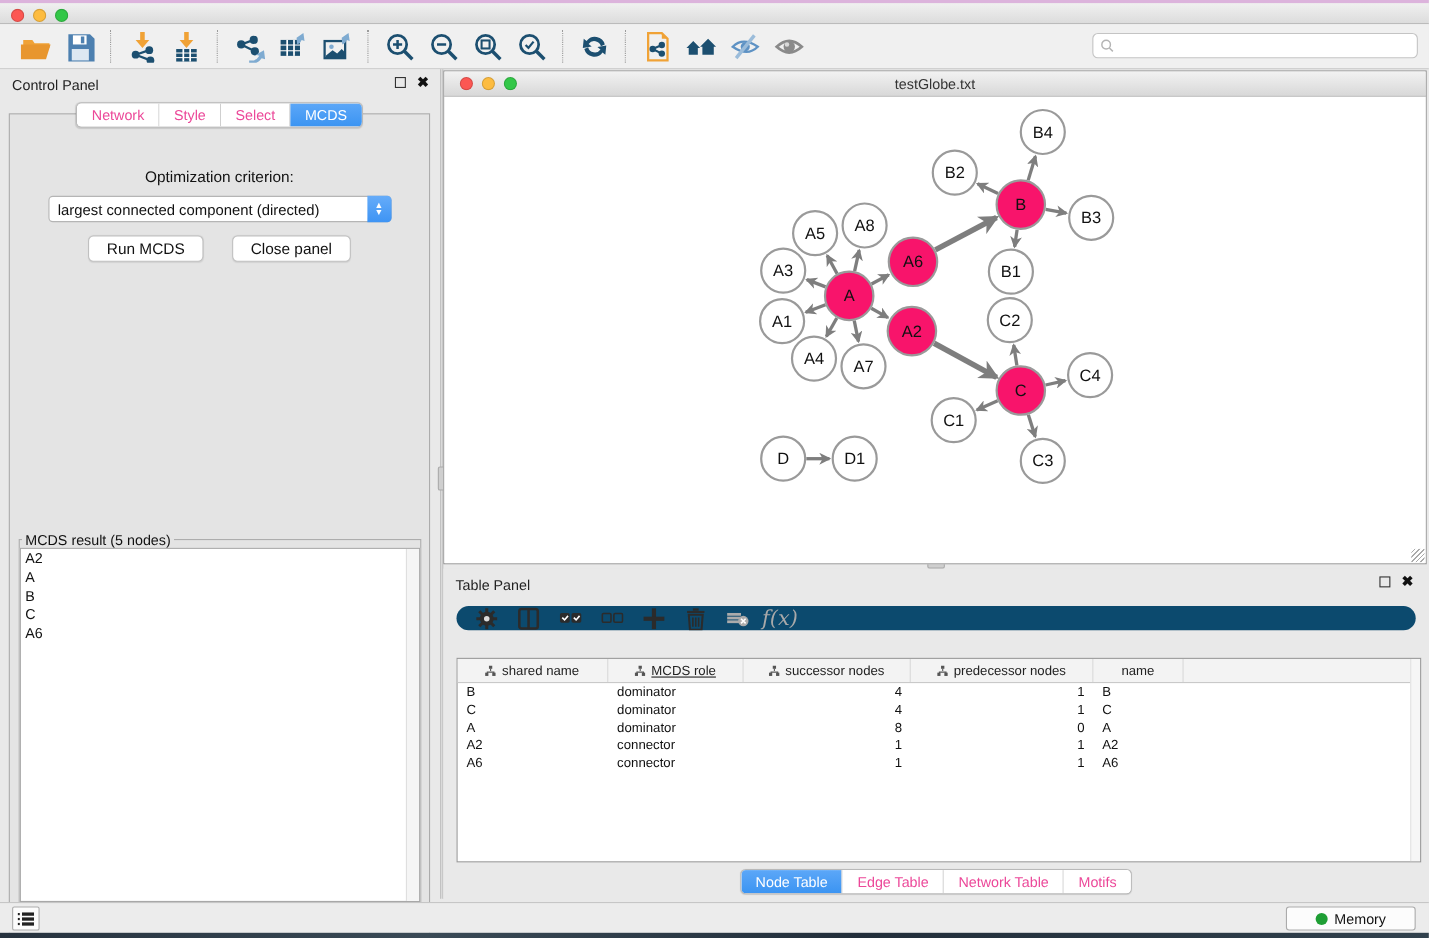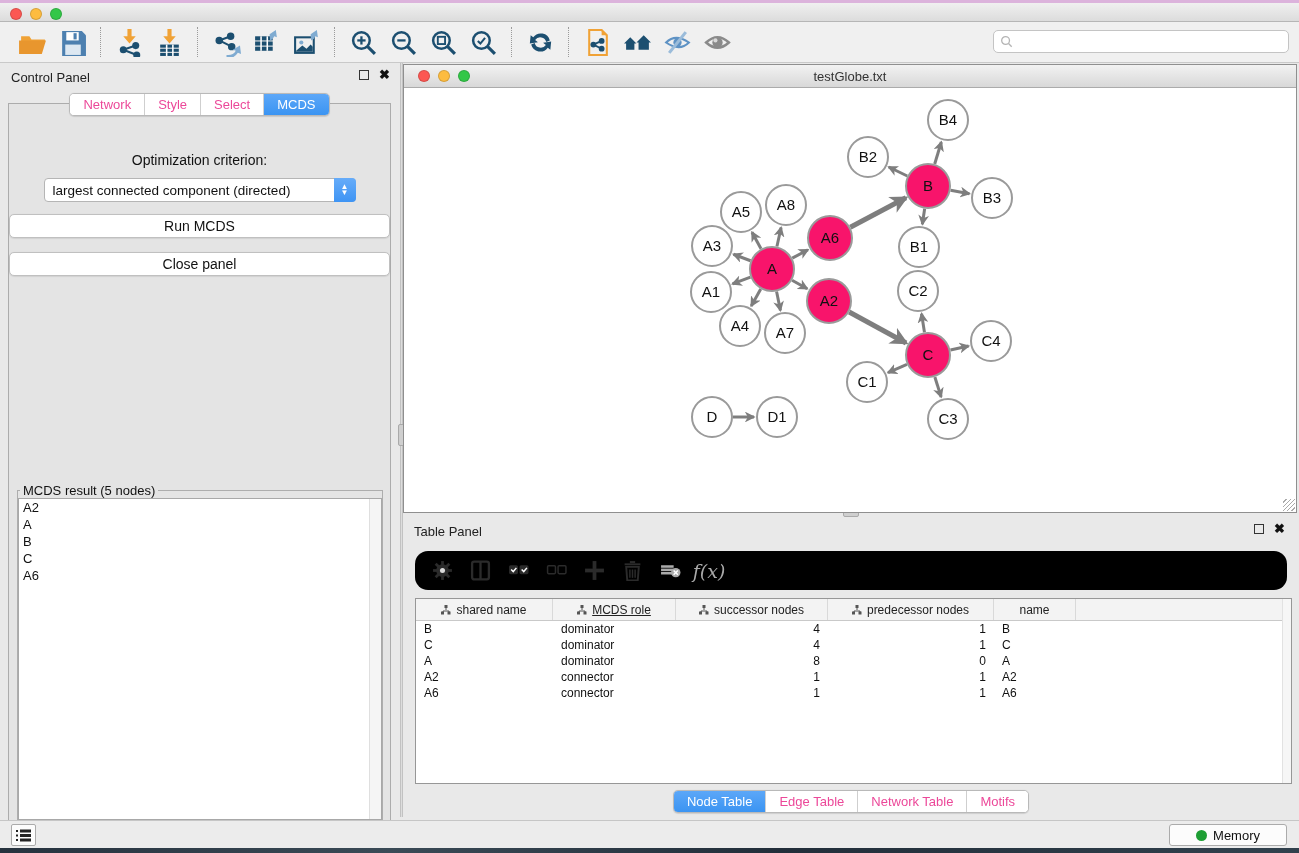--- a/index.html
+++ b/index.html
@@ -40,21 +40,21 @@
   .seg .seg-tab:last-child { border-right:none; }
   .seg .seg-tab.active { background:linear-gradient(#5CA7F8,#3B94F2); color:#fff; }
 
   .opt-label { text-align:center; margin-top:48px; font-size:14px; color:#111; }
   .combo { position:relative; margin:10px auto 0 auto; width:312px; height:24px; background:#fff;
     border:1px solid #B5B5B5; border-radius:4px; display:flex; align-items:center; cursor:pointer; }
   .combo .combo-text { padding-left:8px; font-size:13.5px; color:#111; flex:1; white-space:nowrap; overflow:hidden; }
   .combo .stepper { width:22px; height:24px; margin:-1px -1px -1px 0; border-radius:0 4px 4px 0;
     background:linear-gradient(#66ACF9,#3E94F4); display:flex; flex-direction:column; align-items:center; justify-content:center; color:#fff; }
   .combo .stepper span { font-size:8px; line-height:6px; }
-  .btn-row { display:flex; justify-content:center; gap:14px; margin-top:12px;flex-direction:column; }
+  .btn-row { display:flex; justify-content:center; gap:26px; margin-top:12px; }
   .mac-btn { background:#FFF; border:1px solid #C0C0C0; border-radius:5px; padding:3px 16px; font-size:14px; color:#111; cursor:pointer; box-shadow:0 .5px 1px rgba(0,0,0,.08); }
 
   fieldset.result-box { position:absolute; left:8px; top:352px; width:366px; height:344px; border:1px solid #ADADAD; background:#E4E4E4;margin-top:27px; }
   fieldset.result-box legend { font-size:13px; padding:0 3px; margin-left:2px; color:#111; }
   .result-list { position:relative; width:100%; height:322px; background:#fff; border:1px solid #A8A8A8; overflow:hidden; }
   .result-list .scroll-track { position:absolute; right:0; top:0; bottom:0; width:12px; background:#F5F5F5; border-left:1px solid #DFDFDF; }
   .result-item { font-size:13px; padding:1px 0 1px 4px; line-height:15px; color:#111; }
 
   
   .v-divider { position:absolute; left:400px; top:63px; width:3px; height:754px; background:#DDDDDD; border-left:1px solid #C2C2C2; border-right:1px solid #C2C2C2; }
@@ -65,21 +65,21 @@
   .net-window { position:absolute; left:403px; top:64px; width:894px; height:449px; background:#fff; border:1px solid #8F8F8F; }
   .net-titlebar { position:relative; height:23px; background:linear-gradient(#F2F2F2,#D8D8D8); border-bottom:1px solid #ABABAB; }
   .net-titlebar .title { position:absolute; left:0; right:0; top:4px; text-align:center; font-size:13px; color:#333; }
   .net-titlebar .lights { top:5px; left:14px; }
   .net-canvas { position:relative; width:100%; height:424px; background:#fff; }
   .resize-grip { position:absolute; right:1px; bottom:1px; width:12px; height:12px;
     background:repeating-linear-gradient(135deg, transparent 0 2px, #AAA 2px 3px); cursor:nwse-resize; }
 
   
   .table-panel { position:absolute; left:403px; top:517px; width:896px; height:300px; background:#E9E9E9; }
-  .tp-toolbar { position:absolute; left:12px; top:34px; width:872px; height:39px; background:#000000; display:flex; align-items:center; padding-left:10px; gap:4px;border-radius:13px; }
+  .tp-toolbar { position:absolute; left:12px; top:34px; width:872px; height:22px; background:#0c4a6e; display:flex; align-items:center; padding-left:10px; gap:4px;border-radius:13px; }
   .tp-btn { width:34px; height:30px; display:flex; align-items:center; justify-content:center; cursor:pointer; }
   .tp-btn.disabled { cursor:default; }
   .fx-label { font-family:"DejaVu Serif", serif; font-style:italic; font-size:19px; color:#A9A9A9; padding-left:2px; }
 
   .data-table { position:absolute; left:12px; top:81px; width:877px; height:186px; background:#fff; border:1px solid #979797; overflow:hidden; }
   .dt-header { display:flex; height:22px; background:#F3F3F3; border-bottom:1px solid #C9C9C9; }
   .dt-hcell { display:flex; align-items:center; justify-content:center; gap:5px; font-size:12px; color:#222; border-right:1px solid #D9D9D9; }
   .dt-row { display:flex; height:16px; align-items:center; }
   .dt-cell { font-size:12px; color:#111; padding:0 8px; white-space:nowrap; overflow:hidden; }
   .dt-cell.num { text-align:right; }

